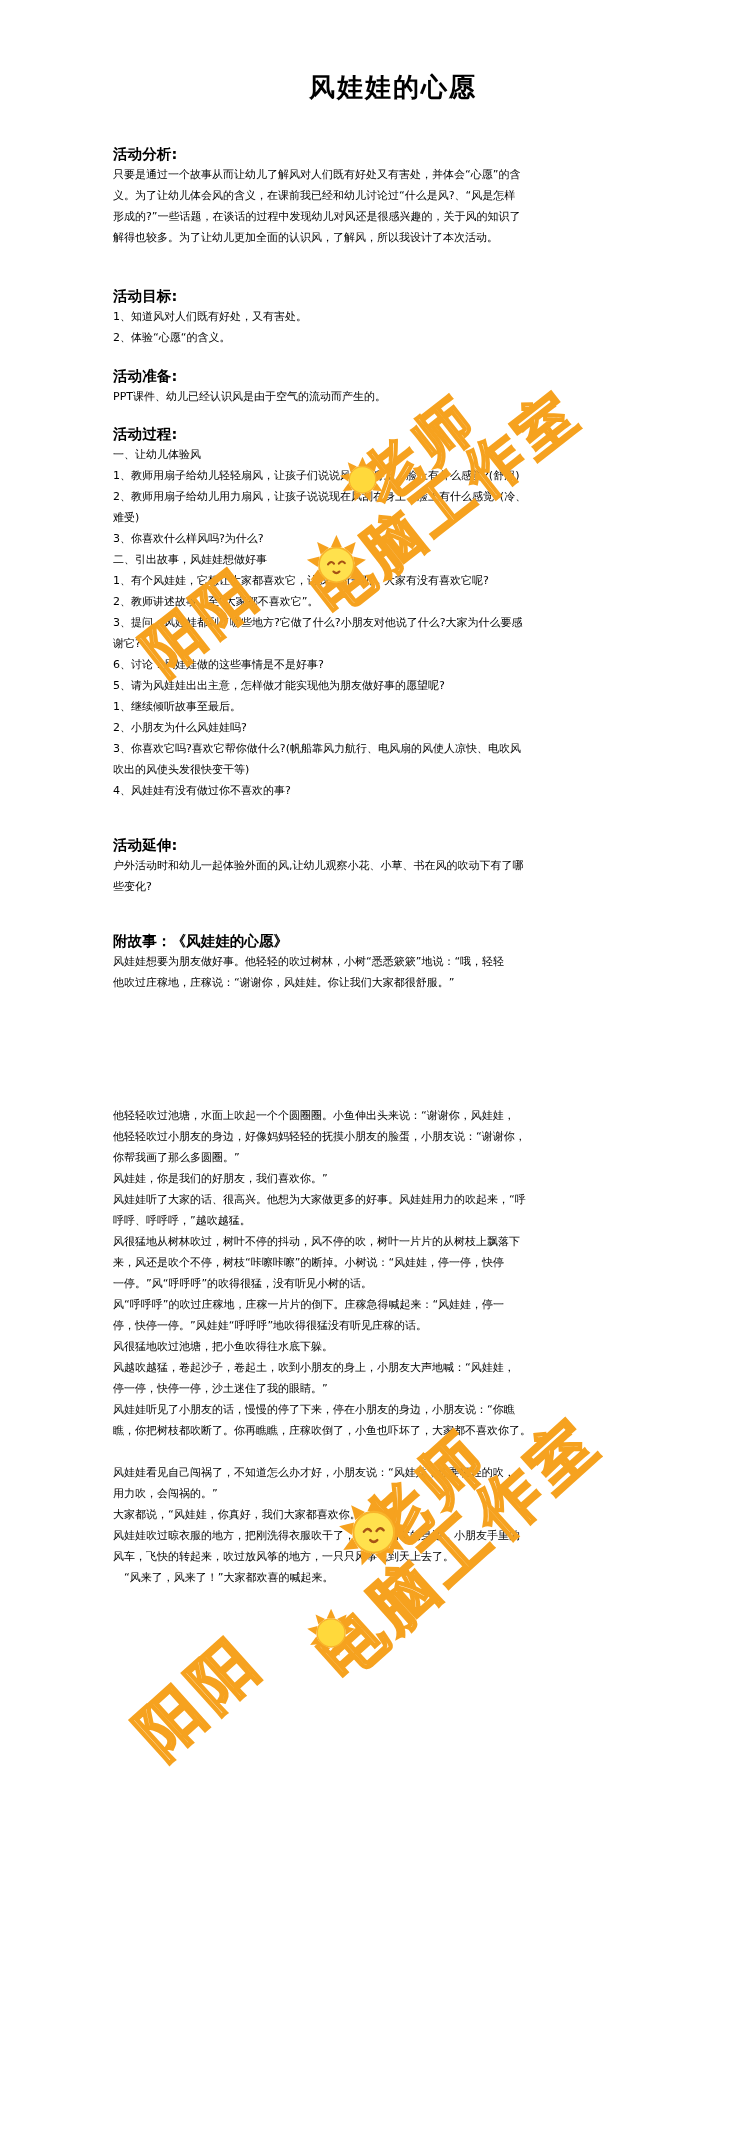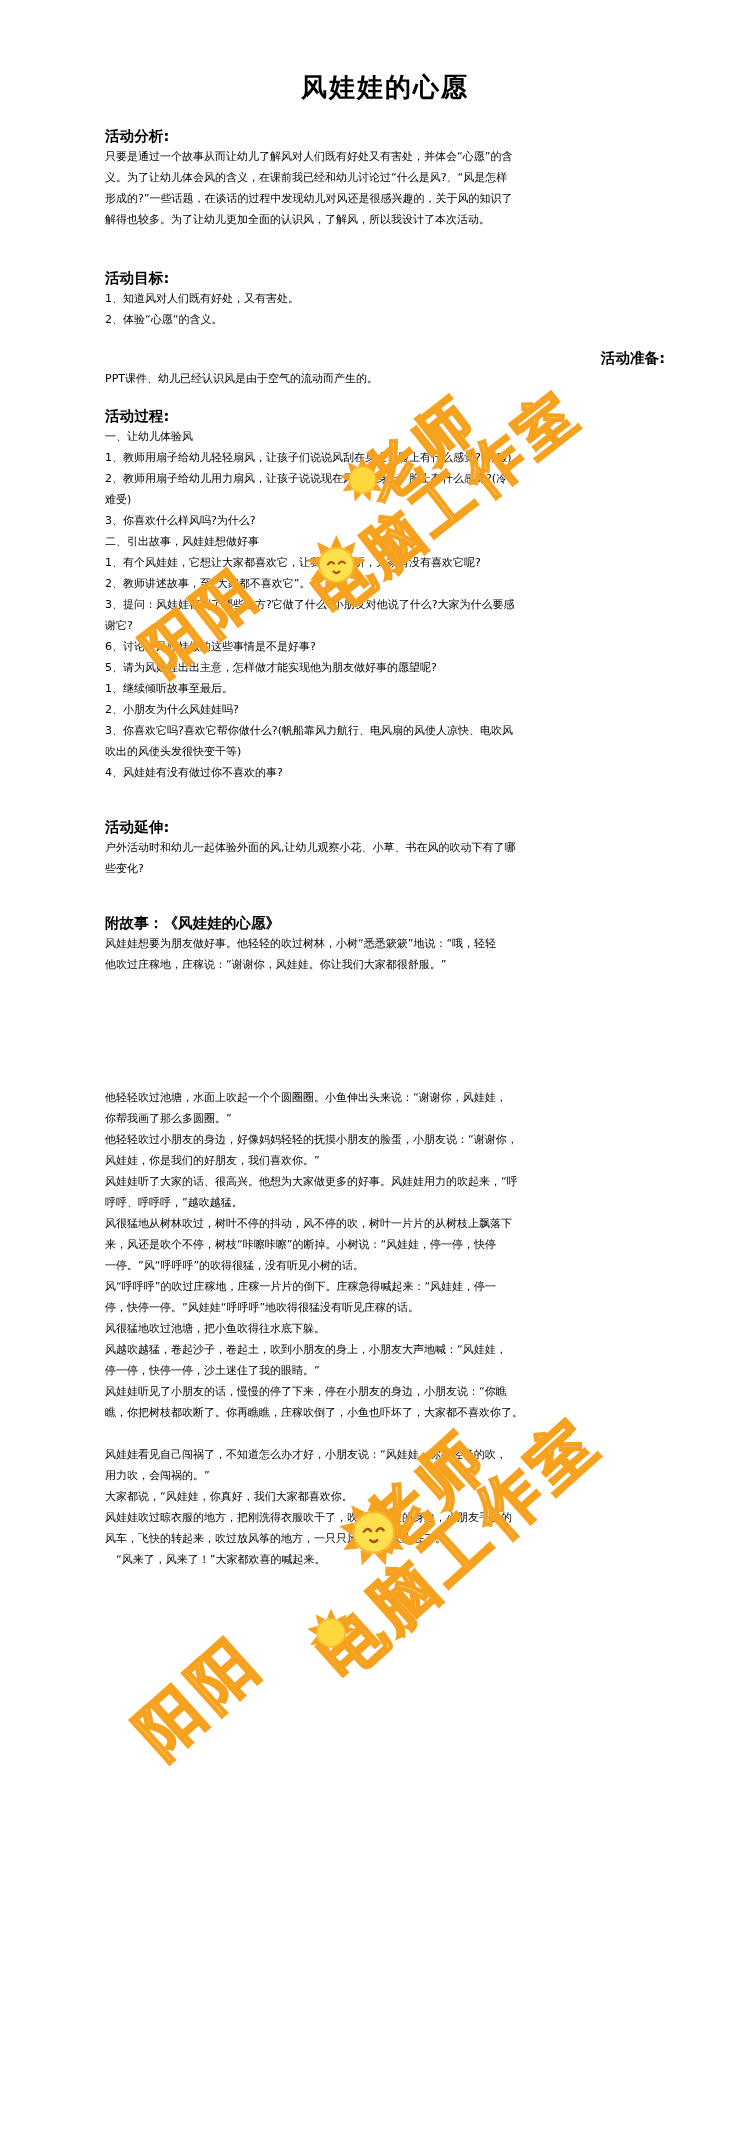--- a/index.html
+++ b/index.html
@@ -10,21 +10,21 @@
   body {
     width: 753px;
     height: 2130px;
     position: relative;
     overflow: hidden;
     font-family: "DejaVu Sans", sans-serif;
     color: #000000;
   }
   .content {
     position: absolute;
-    left: 105px;
+    left: 113px;
     top: 0;
     width: 560px;
     z-index: 1;
   }
   .title {
     margin-top: 70px;
     font-size: 26px;
     font-weight: bold;
     letter-spacing: 2px;
     text-align: center;
@@ -36,23 +36,23 @@
     font-size: 14.6px;
     line-height: 21px;
     white-space: nowrap;
   }
   .line {
     font-size: 11px;
     line-height: 21px;
     min-height: 21px;
     white-space: nowrap;
   }
-  .mt25 { margin-top: 21px; }
+  .mt25 { margin-top: 39px; }
   .mt37 { margin-top: 37px; }
-  .mt17 { margin-top: 17px; text-align: right; }
+  .mt17 { margin-top: 17px; }
   .mt16 { margin-top: 16px; }
   .mt21 { margin-top: 33px; }
   .mt174 { margin-top: 112px; }
 
   
   .wm {
     position: absolute;
     width: 490px;
     height: 128px;
     z-index: 2;
@@ -139,22 +139,22 @@
   </div>
 
   <div class="section">
     <div class="heading mt21">附故事：《风娃娃的心愿》</div>
     <div class="line">风娃娃想要为朋友做好事。他轻轻的吹过树林，小树“悉悉簌簌”地说：“哦，轻轻</div>
     <div class="line">他吹过庄稼地，庄稼说：“谢谢你，风娃娃。你让我们大家都很舒服。”</div>
   </div>
 
   <div class="section mt174">
     <div class="line">他轻轻吹过池塘，水面上吹起一个个圆圈圈。小鱼伸出头来说：“谢谢你，风娃娃，</div>
+    <div class="line">他轻轻吹过小朋友的身边，好像妈妈轻轻的抚摸小朋友的脸蛋，小朋友说：“谢谢你，</div>
     <div class="line">你帮我画了那么多圆圈。”</div>
-    <div class="line">他轻轻吹过小朋友的身边，好像妈妈轻轻的抚摸小朋友的脸蛋，小朋友说：“谢谢你，</div>
     <div class="line">风娃娃，你是我们的好朋友，我们喜欢你。”</div>
     <div class="line">风娃娃听了大家的话、很高兴。他想为大家做更多的好事。风娃娃用力的吹起来，“呼</div>
     <div class="line">呼呼、呼呼呼，”越吹越猛。</div>
     <div class="line">风很猛地从树林吹过，树叶不停的抖动，风不停的吹，树叶一片片的从树枝上飘落下</div>
     <div class="line">来，风还是吹个不停，树枝“咔嚓咔嚓”的断掉。小树说：“风娃娃，停一停，快停</div>
     <div class="line">一停。”风“呼呼呼”的吹得很猛，没有听见小树的话。</div>
     <div class="line">风“呼呼呼”的吹过庄稼地，庄稼一片片的倒下。庄稼急得喊起来：“风娃娃，停一</div>
     <div class="line">停，快停一停。”风娃娃“呼呼呼”地吹得很猛没有听见庄稼的话。</div>
     <div class="line">风很猛地吹过池塘，把小鱼吹得往水底下躲。</div>
     <div class="line">风越吹越猛，卷起沙子，卷起土，吹到小朋友的身上，小朋友大声地喊：“风娃娃，</div>

